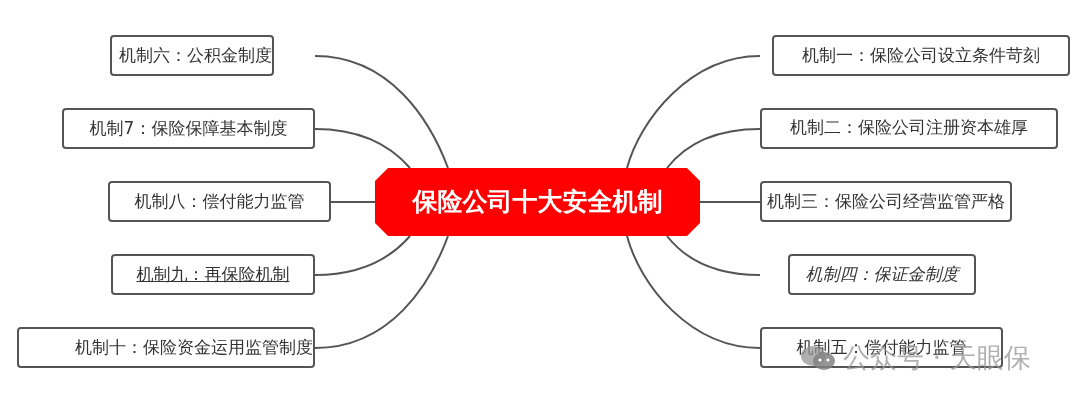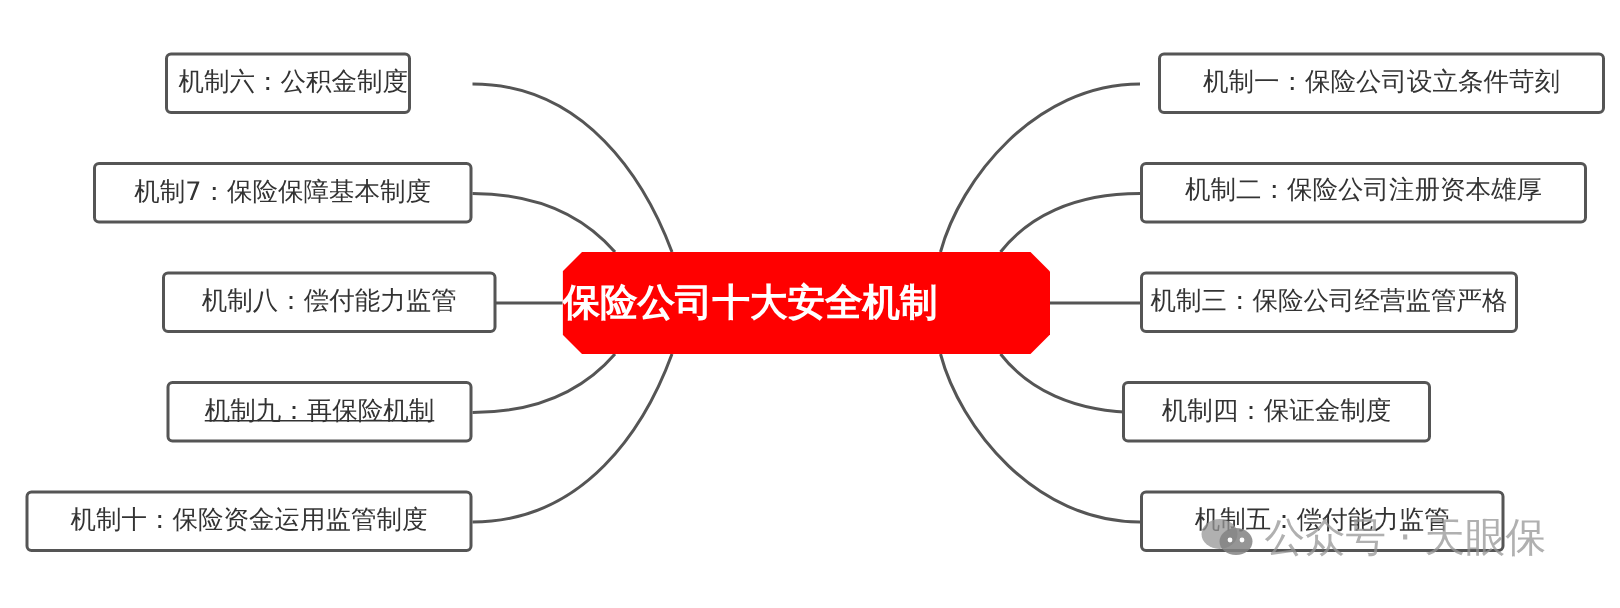--- a/index.html
+++ b/index.html
@@ -5,21 +5,21 @@
   html, body { margin:0; padding:0; background:#ffffff; }
   body { width:1080px; height:405px; position:relative; overflow:hidden;
          font-family:"DejaVu Sans","Liberation Sans",sans-serif; }
   svg.links { position:absolute; left:0; top:0; }
   .node { position:absolute; box-sizing:border-box; height:41px;
           border:2px solid #555555; border-radius:4px; background:#ffffff;
           color:#333333; font-size:17px; line-height:37px; text-align:center;
           white-space:nowrap; }
   .center { position:absolute; left:375px; top:168px; width:325px; height:68px;
             background:#ff0000; color:#ffffff; font-size:25px; font-weight:bold;
-            line-height:68px; text-align:left;
+            line-height:68px; text-align:center;
             clip-path:polygon(13px 0, 312px 0, 325px 13px, 325px 55px, 312px 68px, 13px 68px, 0 55px, 0 13px); }
   .watermark { position:absolute; left:800px; top:340px; font-size:27px; color:rgba(150,150,150,0.75);
                white-space:nowrap; display:flex; align-items:center; gap:7px; }
   .wm-icon { width:36px; height:26px; position:relative; }
 </style>
 </head>
 <body>
 
 <svg class="links" width="1080" height="405">
   <g fill="none" stroke="#555555" stroke-width="2">
@@ -36,28 +36,28 @@
     <path d="M760,275 C715,275 685,259 667,236"></path>
     <path d="M760,348 C690,348 640,285 627,236"></path>
   </g>
 </svg>
 
 <div class="center">保险公司十大安全机制</div>
 
 <div class="node" style="left:760px;top:35px;width:298px;margin-left:12px;">机制一：保险公司设立条件苛刻</div>
 <div class="node" style="left:760px;top:108px;width:298px;font-family:Liberation Mono, monospace;">机制二：保险公司注册资本雄厚</div>
 <div class="node" style="left:760px;top:181px;width:252px;">机制三：保险公司经营监管严格</div>
-<div class="node" style="left:748px;top:254px;width:206px;">机制四：保证金制度</div>
+<div class="node" style="left:788px;top:254px;width:188px;font-style:italic;">机制四：保证金制度</div>
 <div class="node" style="left:760px;top:327px;width:243px;">机制五：偿付能力监管</div>
 
 <div class="node" style="left:110px;top:35px;width:164px;text-align:right;">机制六：公积金制度</div>
 <div class="node" style="left:62px;top:108px;width:253px;">机制7：保险保障基本制度</div>
 <div class="node" style="left:108px;top:181px;width:223px;">机制八：偿付能力监管</div>
 <div class="node" style="left:111px;top:254px;width:204px;text-decoration:underline;">机制九：再保险机制</div>
-<div class="node" style="left:17px;top:327px;width:298px;">机制十：保险资金运用监管制度</div>
+<div class="node" style="left:17px;top:327px;width:298px;text-align:right;">机制十：保险资金运用监管制度</div>
 
 <div class="watermark">
   <span class="wm-icon">
     <svg width="36" height="26" viewBox="0 0 36 26">
       <ellipse cx="13" cy="11" rx="12" ry="10" fill="rgba(150,150,150,0.75)"></ellipse>
       <ellipse cx="24" cy="16" rx="11" ry="9" fill="rgba(130,130,130,0.85)"></ellipse>
       <circle cx="20" cy="15" r="1.6" fill="#fff"></circle>
         <circle cx="28" cy="15" r="1.6" fill="#fff"></circle>
     </svg>
   </span>

